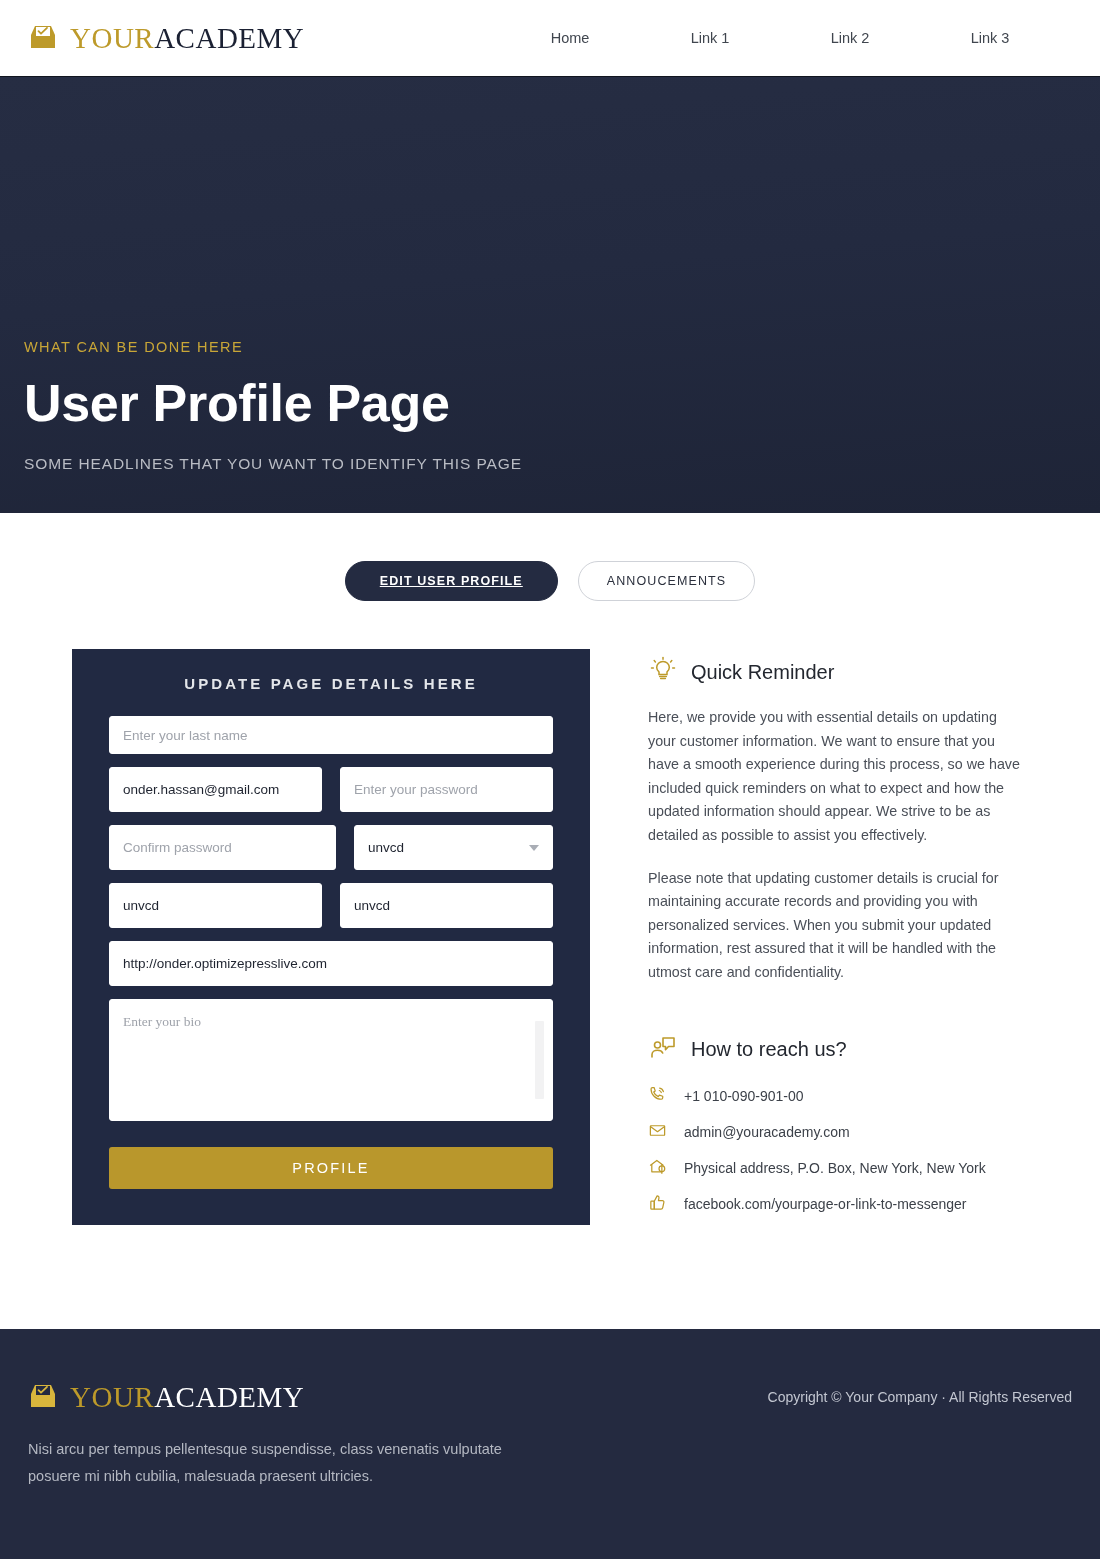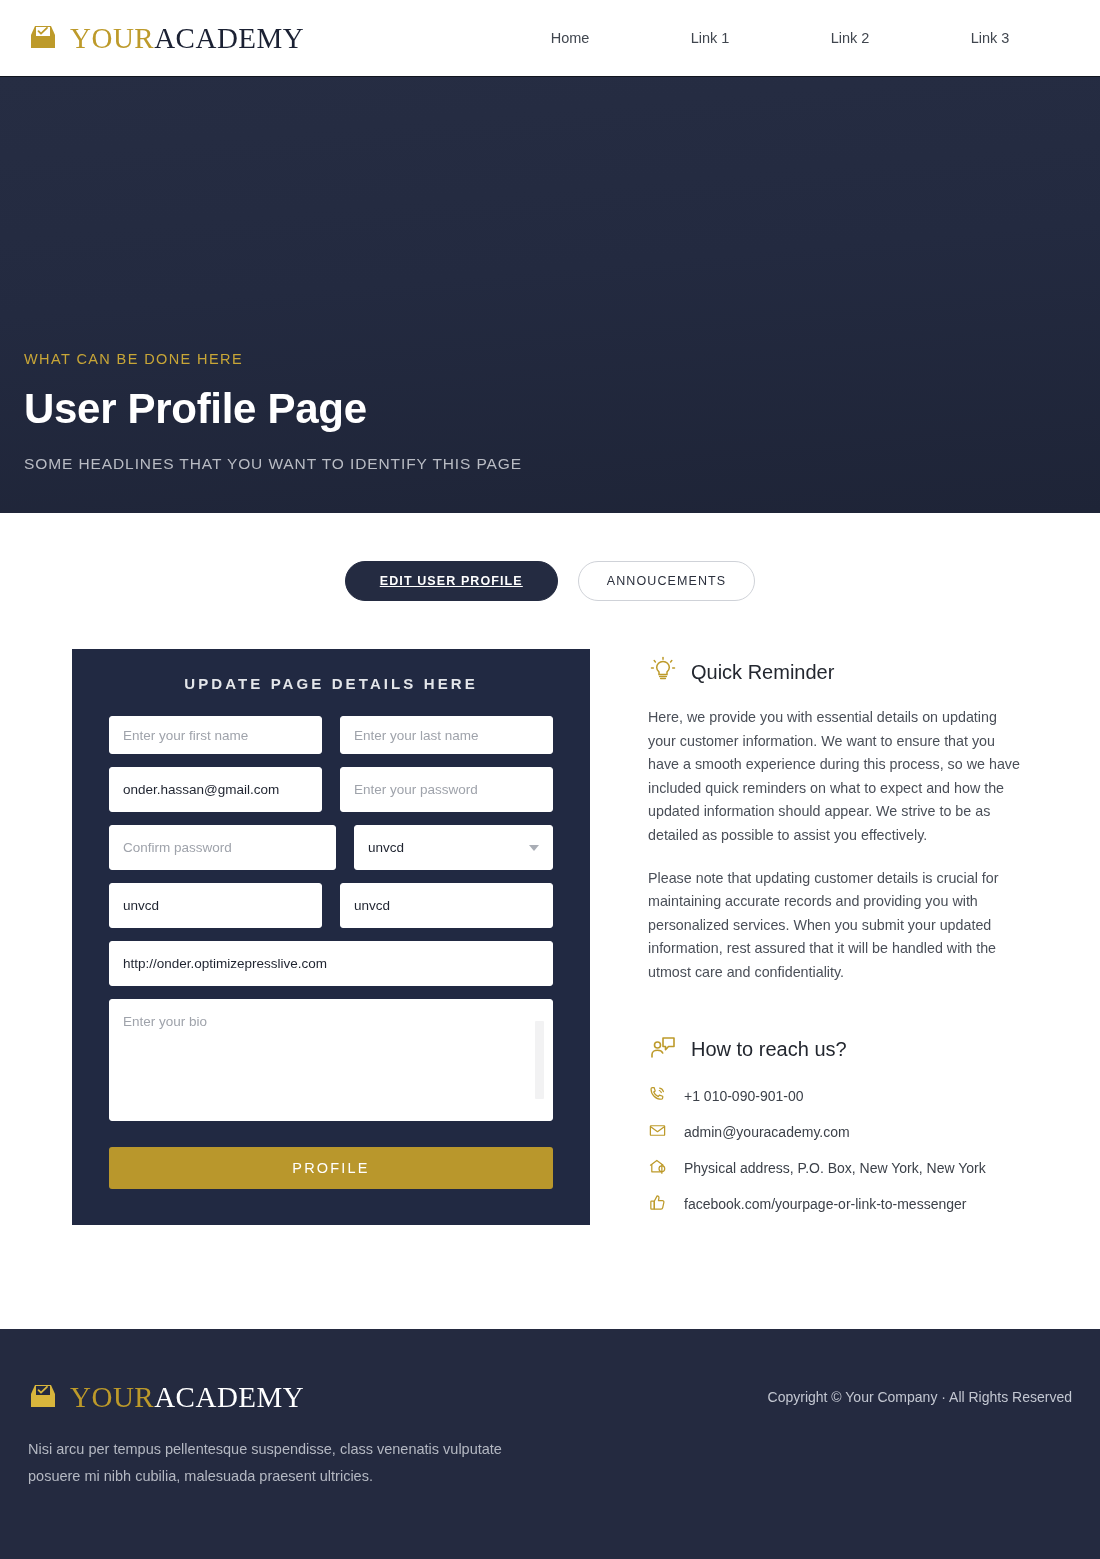--- a/index.html
+++ b/index.html
@@ -71,21 +71,21 @@
   }
   .hero-eyebrow {
     color: #c8a637;
     font-size: 14.5px;
     letter-spacing: 1.4px;
     font-weight: 400;
     margin-bottom: 18px;
   }
   .hero-title {
     color: #ffffff;
-    font-size: 42px;
+    font-size: 52px;
     font-weight: bold;
     letter-spacing: -0.3px;
     margin-bottom: 22px;
   }
   .hero-sub {
     color: #b9bcc4;
     font-size: 15.5px;
     letter-spacing: 0.9px;
   }
 
@@ -179,21 +179,21 @@
   }
   .bio-wrap { position: relative; margin-bottom: 22px; }
   .bio {
     width: 100%;
     height: 122px;
     background: #ffffff;
     border: 1px solid #ffffff;
     border-radius: 3px;
     padding: 14px 13px;
     font-size: 13.5px;
-    font-family: Liberation Sans, sans-serif;
+    font-family: Liberation Serif, serif;
     color: #1f2430;
     resize: none;
     outline: none;
   }
   .bio::placeholder { color: #9fa3ab; }
   .bio-scroll {
     position: absolute;
     right: 9px;
     top: 22px;
     width: 9px;
@@ -320,21 +320,20 @@
     <button class="tab active">EDIT  USER PROFILE</button>
     <button class="tab">ANNOUCEMENTS</button>
   </div>
 
   <div class="columns">
 
     <section class="form-card">
       <h2 class="form-card-title">UPDATE PAGE DETAILS HERE</h2>
 
       <div class="field-row">
-        <input class="fld" type="text" placeholder="Enter your first name" value="" style="">
         <input class="fld" type="text" placeholder="Enter your last name" value="" style="">
       </div>
 
       <div class="field-row">
         <input class="fld tall" type="text" placeholder="" value="onder.hassan@gmail.com" style="">
         <input class="fld tall" type="text" placeholder="Enter your password" value="" style="">
       </div>
 
       <div class="field-row">
         <input class="fld tall" type="text" placeholder="Confirm password" value="" style="">

